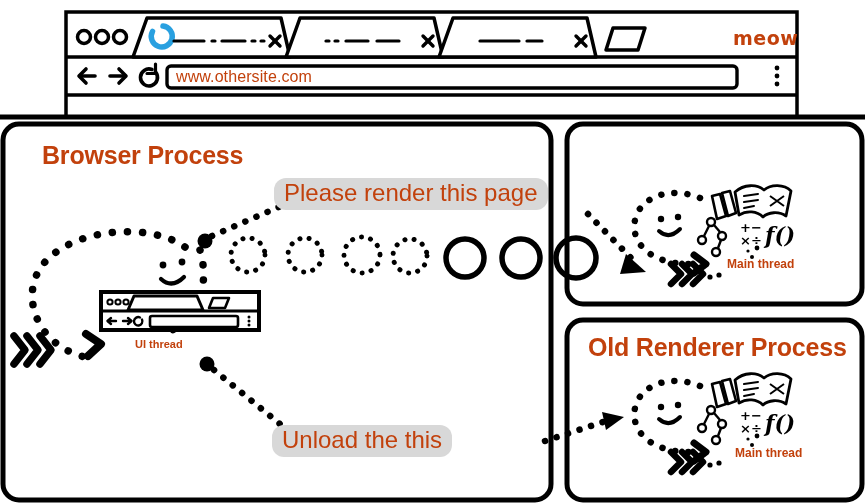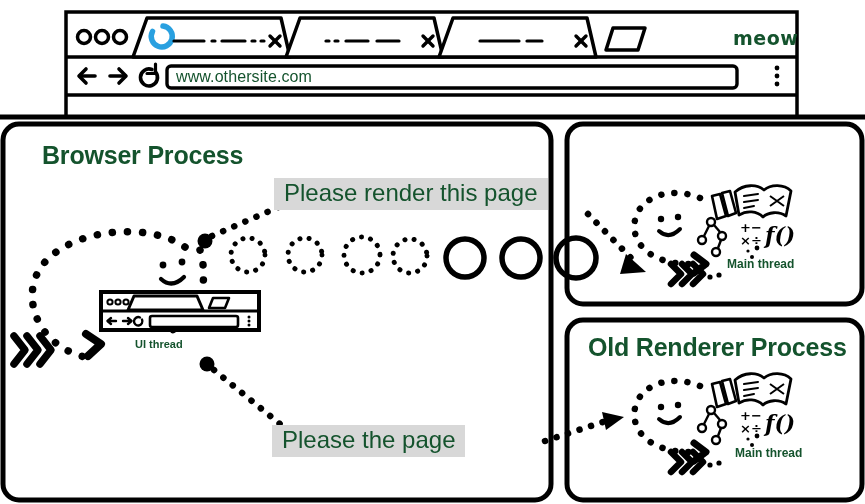--- a/index.html
+++ b/index.html
@@ -5,28 +5,28 @@
   html,body{margin:0;padding:0;background:#ffffff;}
   body{
     width:865px;height:504px;position:relative;overflow:hidden;
     font-family:"Liberation Sans","DejaVu Sans",sans-serif;
     color:#000;
   }
   .stage{position:absolute;left:0;top:0;width:865px;height:504px;}
   svg.layer{position:absolute;left:0;top:0;width:865px;height:504px;overflow:visible;}
 
   
-  .txt{position:absolute;white-space:nowrap;color:#14532d;}
+  .txt{position:absolute;white-space:nowrap;color:#c2410c;}
   .proc-title{
     font-size:25px;font-weight:700;letter-spacing:-0.2px;
   }
   .thread-label{font-size:12px;font-weight:700;}
   .msg{
     background:#d8d8d8;font-size:24px;font-weight:400;
-    padding:3px 10px 5px 10px;line-height:1.0;letter-spacing:0px;
+    padding:3px 10px 5px 10px;line-height:1.0;letter-spacing:0px;border-radius:12px;
   }
   .meow{
     font-size:19px;font-weight:700;font-family:"DejaVu Sans",sans-serif;
     letter-spacing:0.5px;
   }
   .urltext{font-size:16px;font-weight:400;letter-spacing:0.1px;}
   .mini-lbl{font-size:11px;font-weight:700;}
 </style>
 </head>
 <body>
@@ -333,21 +333,21 @@
 
   <div class="txt urltext" style="left:176px;top:68px;">www.othersite.com</div>
 
   <div class="txt proc-title" style="left:42px;top:141px;">Browser Process</div>
 
 
   <div class="txt proc-title" style="left:588px;top:333px;">Old Renderer Process</div>
 
   <div class="txt msg" style="left:274px;top:178px;">Please render this page</div>
 
-  <div class="txt msg" style="left:272px;top:425px;">Please the page</div>
+  <div class="txt msg" style="left:272px;top:425px;">Unload the this</div>
 
   <div class="txt mini-lbl" style="left:135px;top:338px;">UI thread</div>
 
   <div class="txt thread-label" style="left:727px;top:257px;">Main thread</div>
 
   <div class="txt thread-label" style="left:735px;top:446px;">Main thread</div>
 
 </div>
 
 </body></html>

